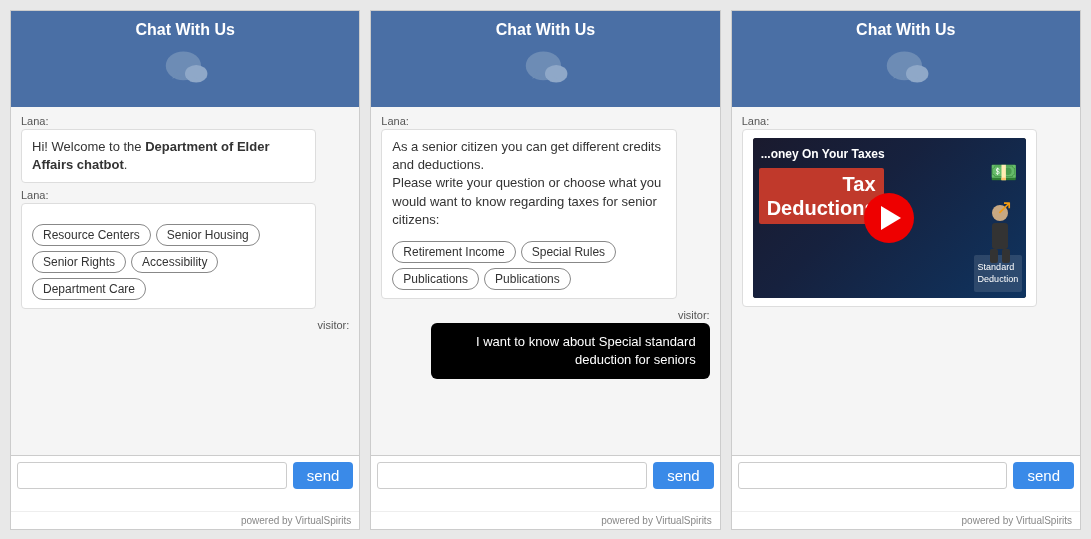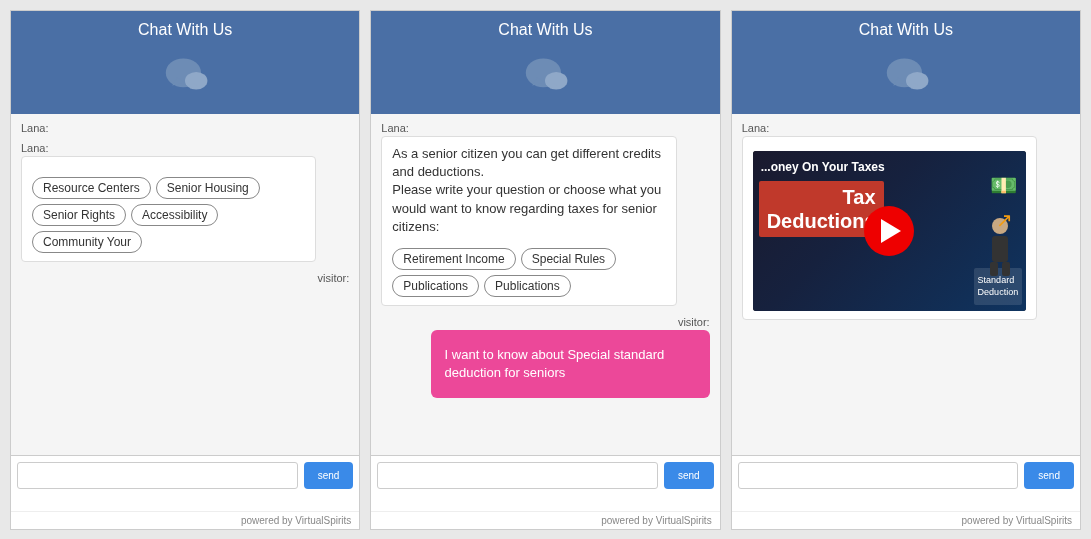--- a/index.html
+++ b/index.html
@@ -22,25 +22,24 @@
       display: flex;
       flex-direction: column;
       height: 520px;
     }
     .chat-header {
       background: #4a6fa5;
       color: white;
       text-align: center;
       padding: 10px;
       font-size: 16px;
-      font-weight: normal;
+      font-weight: bold;
       display: flex;
       flex-direction: column;
       align-items: center;
-      gap: 7px;
     }
     .chat-header-icon {
       width: 48px;
       height: 48px;
       margin-top: 6px;
       margin-bottom: 4px;
     }
     .chat-messages {
       flex: 1;
       overflow-y: auto;
@@ -87,26 +86,26 @@
       flex-direction: column;
       align-items: flex-end;
       margin-top: 4px;
     }
     .visitor-label {
       font-size: 11px;
       color: #555;
       margin-bottom: 2px;
     }
     .visitor-bubble {
-      background: #ec4899;
+      background: #000000;
       color: white;
       border-radius: 6px;
-      padding: 16px 14px;
+      padding: 10px 14px;
       max-width: 85%;
-      text-align: left;
+      text-align: right;
       font-size: 13px;
       line-height: 1.4;
     }
     .chat-input-area {
       display: flex;
       border-top: 1px solid #ccc;
       padding: 6px;
       background: white;
       gap: 6px;
     }
@@ -117,38 +116,38 @@
       padding: 5px 8px;
       font-size: 13px;
       outline: none;
     }
     .send-btn {
       background: #3a8ae8;
       color: white;
       border: none;
       border-radius: 4px;
       padding: 5px 14px;
-      font-size: 10px;
+      font-size: 15px;
       cursor: pointer;
     }
     .powered-by {
       text-align: right;
       font-size: 10px;
       color: #888;
       padding: 3px 8px 3px;
       background: white;
       border-top: 1px solid #eee;
       margin-top: 16px;
     }
     .video-thumb {
       width: 100%;
       background: #1a1a1a;
       border-radius: 3px;
       overflow: hidden;
-      margin-top: 6px;
+      margin-top: 0;
       position: relative;
       height: 160px;
       display: flex;
       align-items: center;
       justify-content: center;
     }
     .video-thumb-bg {
       width: 100%;
       height: 100%;
       background: linear-gradient(135deg, #1a1a2e 0%, #16213e 40%, #0f3460 100%);
@@ -191,30 +190,33 @@
     <svg class="chat-header-icon" viewBox="0 0 60 60" fill="none">
       <ellipse cx="28" cy="26" rx="22" ry="18" fill="#6d8cb5"></ellipse>
       <polygon points="14,42 20,32 30,38" fill="#6d8cb5"></polygon>
       <ellipse cx="44" cy="36" rx="14" ry="11" fill="#8fa8c8"></ellipse>
       <polygon points="36,46 40,39 46,42" fill="#8fa8c8"></polygon>
     </svg>
   </div>
   <div class="chat-messages">
     <div>
       <div class="sender-label">Lana:</div>
+      <div class="bot-bubble">
+        Hi! Welcome to the <strong>Department of Elder Affairs chatbot</strong>.
+      </div>
     </div>
     <div>
       <div class="sender-label">Lana:</div>
       <div class="bot-bubble">
         <div class="options-row">
           <button class="option-btn">Resource Centers</button>
           <button class="option-btn">Senior Housing</button>
           <button class="option-btn">Senior Rights</button>
           <button class="option-btn">Accessibility</button>
-          <button class="option-btn">Community Your</button>
+          <button class="option-btn">Department Care</button>
         </div>
       </div>
     </div>
     <div class="visitor-msg-wrap">
       <div class="visitor-label">visitor:</div>
     </div>
   </div>
   <div class="chat-input-area">
     <input type="text" class="chat-input" style="">
     <button class="send-btn">send</button>

